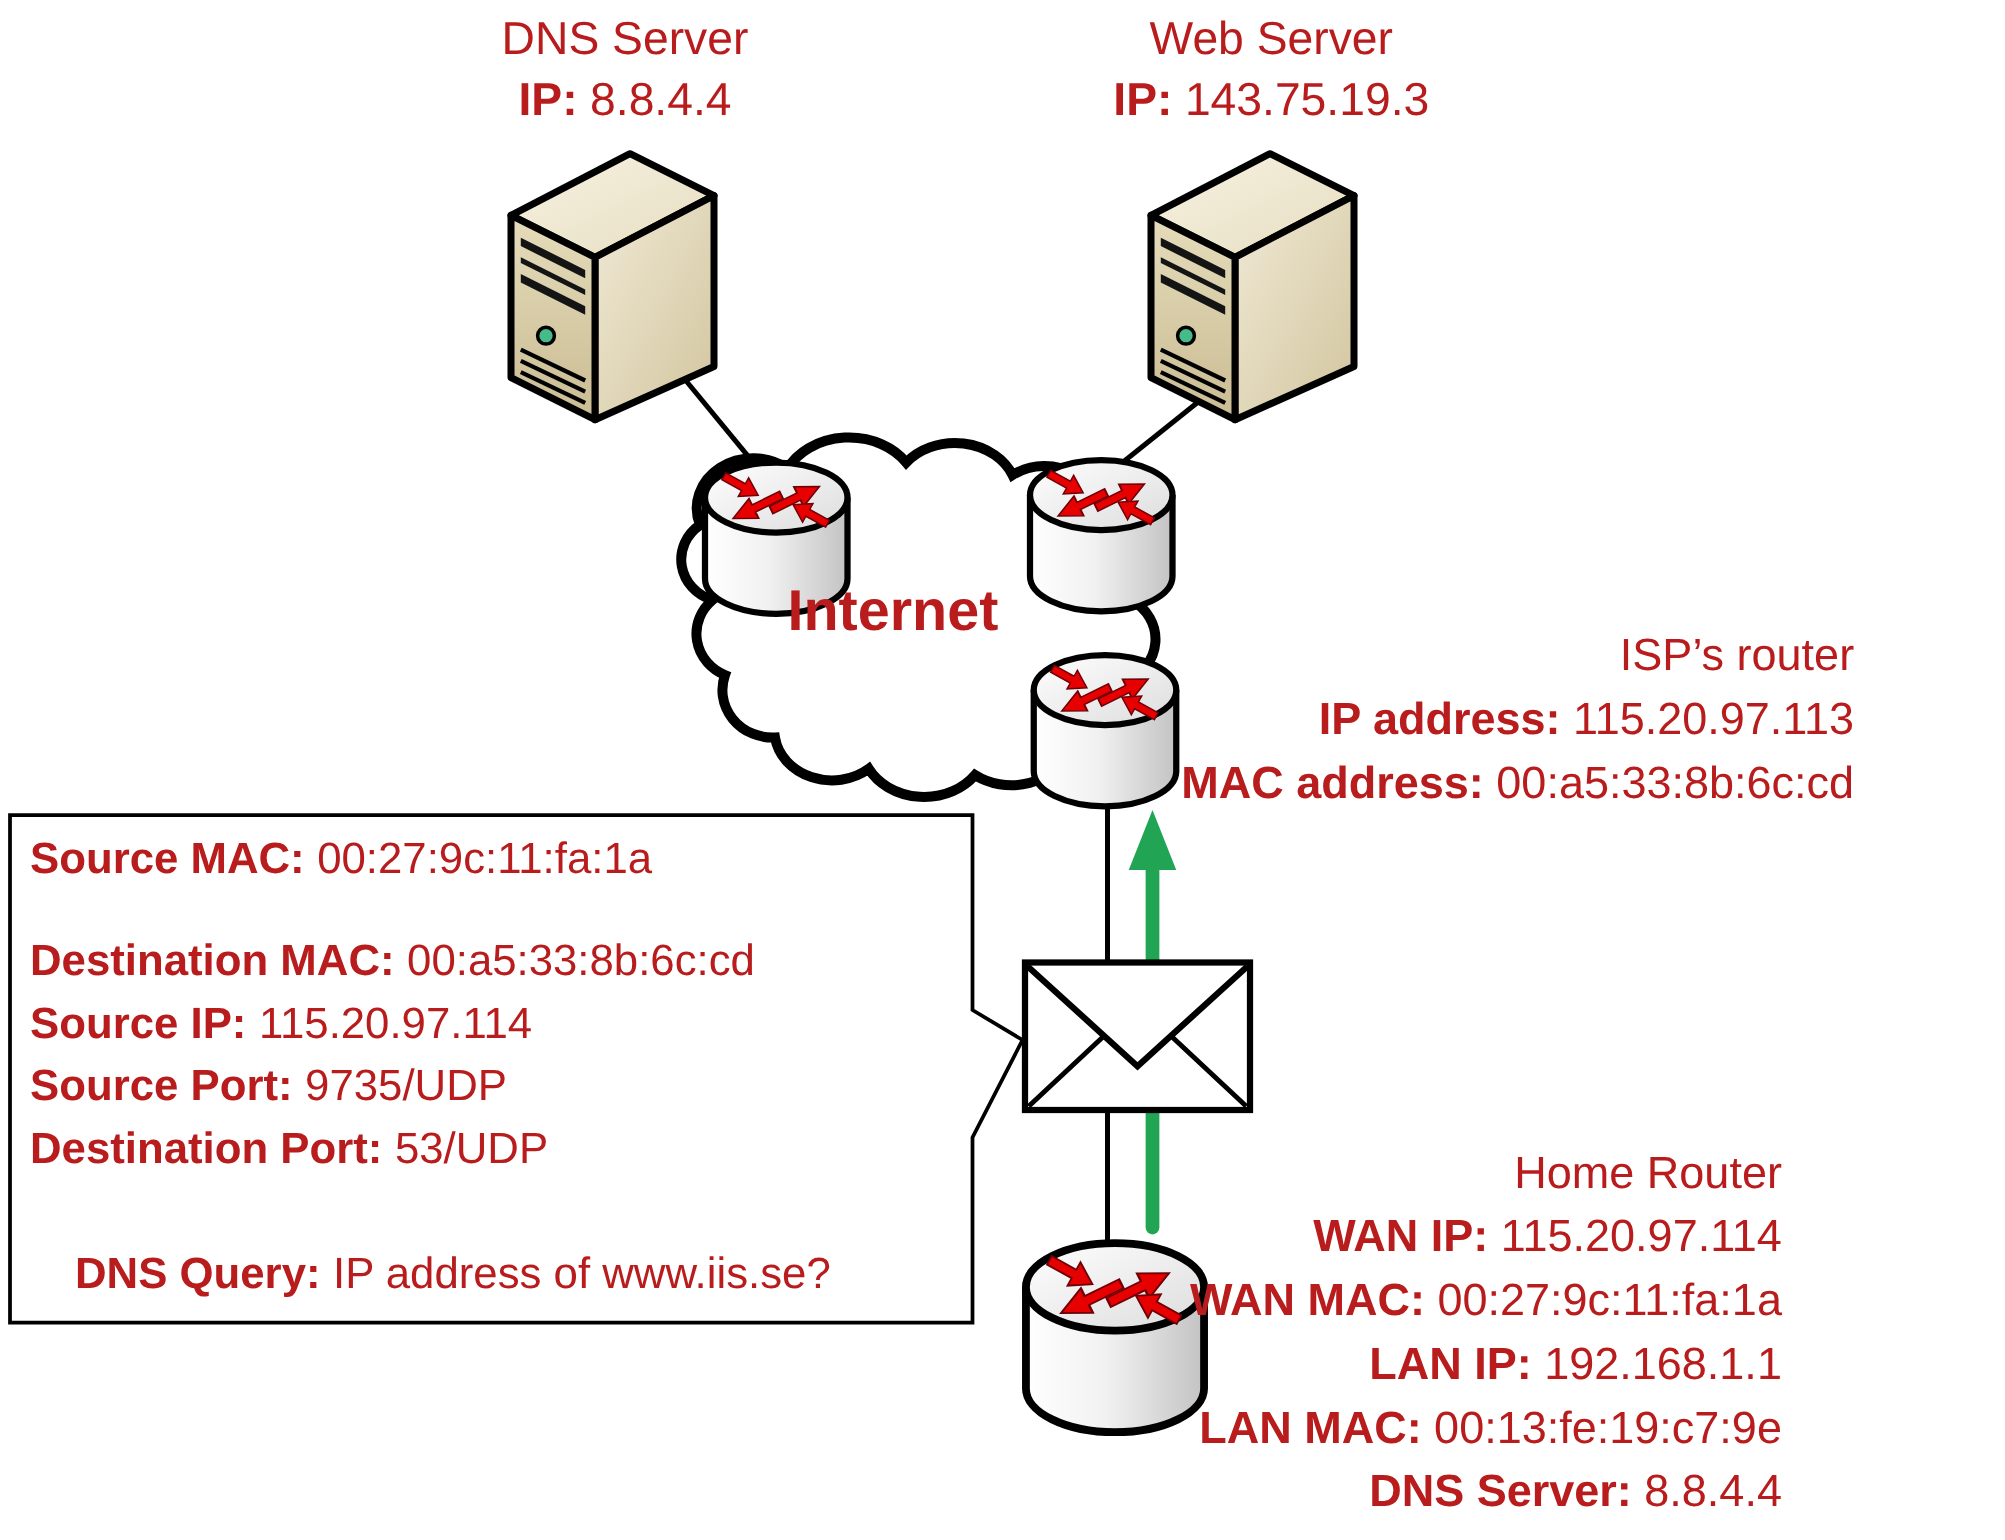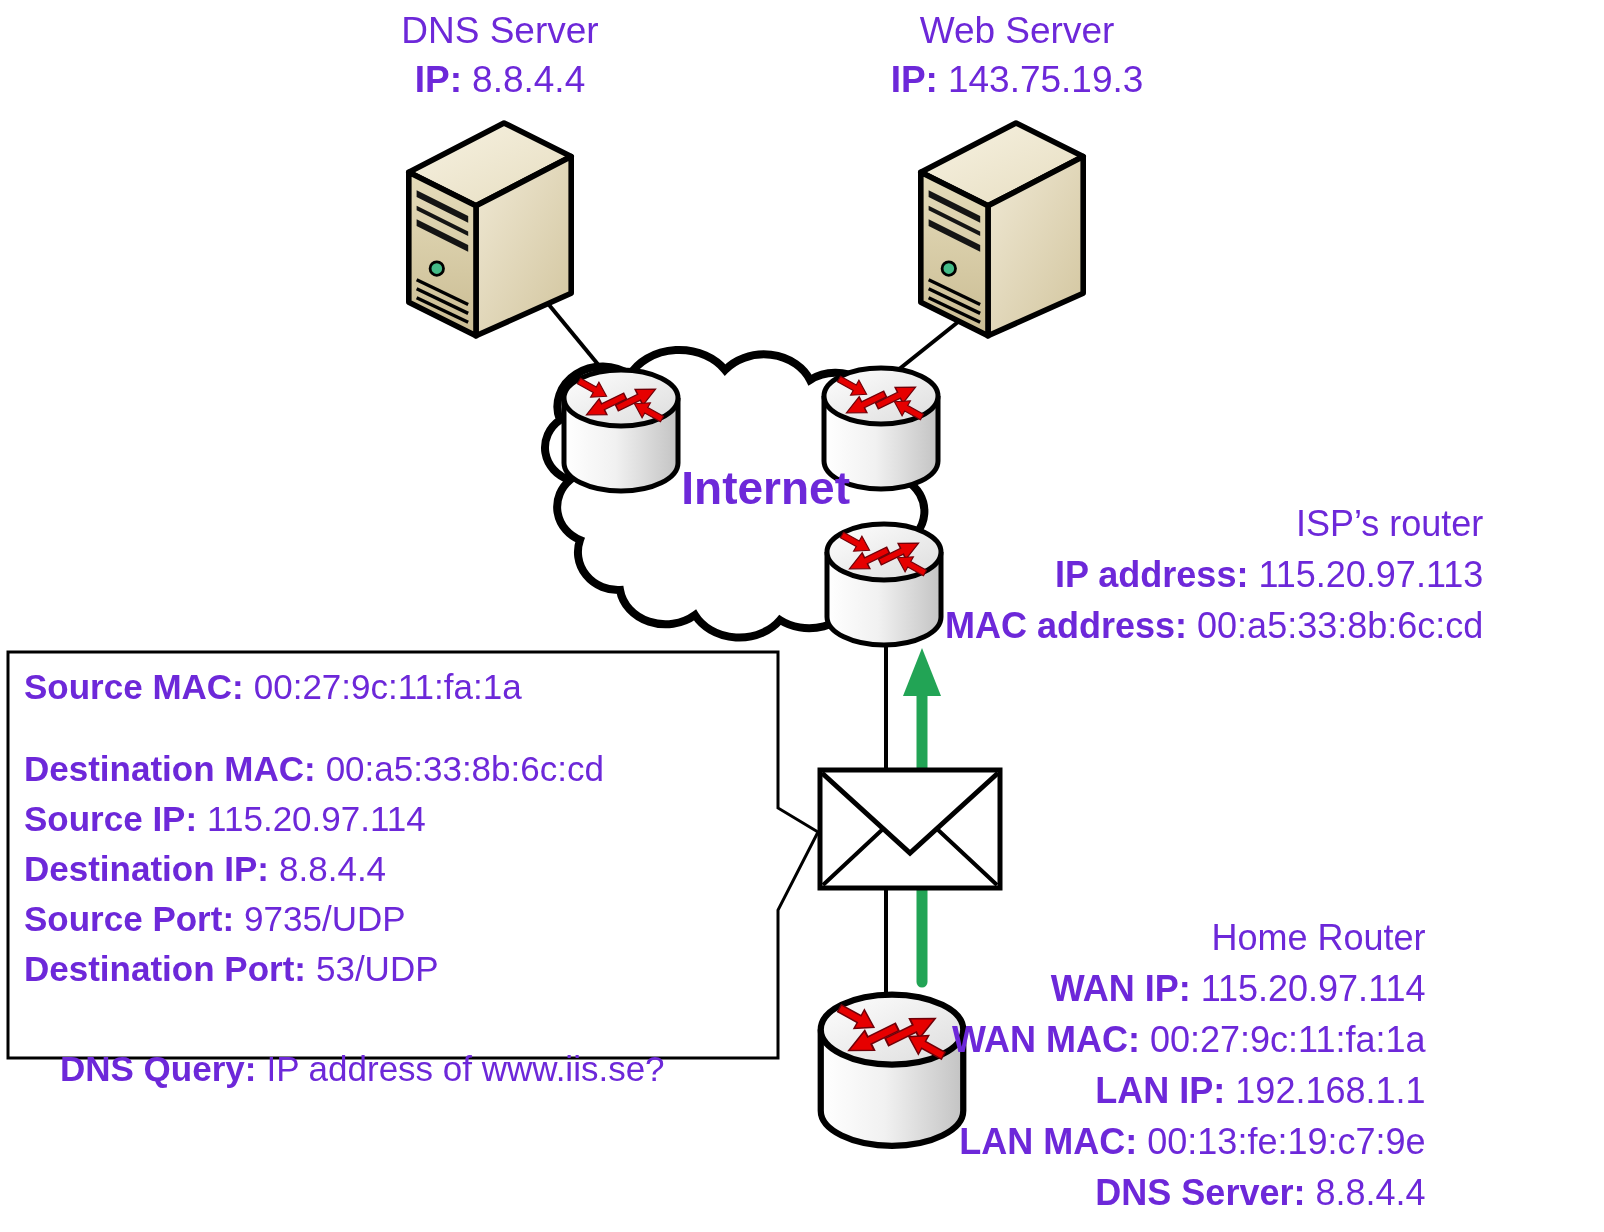--- a/index.html
+++ b/index.html
@@ -1,27 +1,27 @@
 <!DOCTYPE html>
 <html><head>
 <meta charset="utf-8">
 <style>
   html,body{margin:0;padding:0;background:#fff;}
   .stage{
     position:relative;width:1528px;height:1232px;background:#ffffff;
-    font-family:"Liberation Sans", sans-serif;color:#6d28d9;overflow:hidden;
+    font-family:"Liberation Sans", sans-serif;color:#b91c1c;overflow:hidden;
   }
   .stage svg.layer{position:absolute;left:0;top:0;}
   .txt{position:absolute;line-height:50px;font-size:35px;white-space:nowrap;}
   .lbl{font-weight:bold;margin-right:10px;}
   .node-label{position:absolute;text-align:center;font-size:37px;line-height:49px;}
   .side-block{position:absolute;font-size:36px;line-height:51px;}
   .side-block .row{white-space:nowrap;text-align:right;}
   .internet-label{
-    position:absolute;left:630px;top:462px;width:220px;text-align:right;
+    position:absolute;left:630px;top:462px;width:220px;text-align:left;
     font-weight:bold;font-size:46px;line-height:52px;
   }
   .packet-box-text{position:absolute;left:24px;top:662px;width:740px;}
   .packet-box-text .row{height:50px;white-space:nowrap;}
   .packet-box-text .row.query{margin-top:50px;margin-left:36px;}
 </style>
 </head>
 <body>
 
 <div class="stage">
@@ -165,23 +165,20 @@
     <div class="txt row" style="position:static;">
       <span class="lbl">Source MAC:</span><span>00:27:9c:11:fa:1a</span>
     </div>
     <div class="txt row" style="position:static;margin-top:32px;">
       <span class="lbl">Destination MAC:</span><span>00:a5:33:8b:6c:cd</span>
     </div>
     <div class="txt row" style="position:static;">
       <span class="lbl">Source IP:</span><span>115.20.97.114</span>
     </div>
     <div class="txt row" style="position:static;">
-      <span class="lbl">Destination IP:</span><span>8.8.4.4</span>
-    </div>
-    <div class="txt row" style="position:static;">
       <span class="lbl">Source Port:</span><span>9735/UDP</span>
     </div>
     <div class="txt row" style="position:static;">
       <span class="lbl">Destination Port:</span><span>53/UDP</span>
     </div>
     <div class="txt row query" style="position:static;">
       <span class="lbl">DNS Query:</span><span>IP address of www.iis.se?</span>
     </div>
   </div>
 

